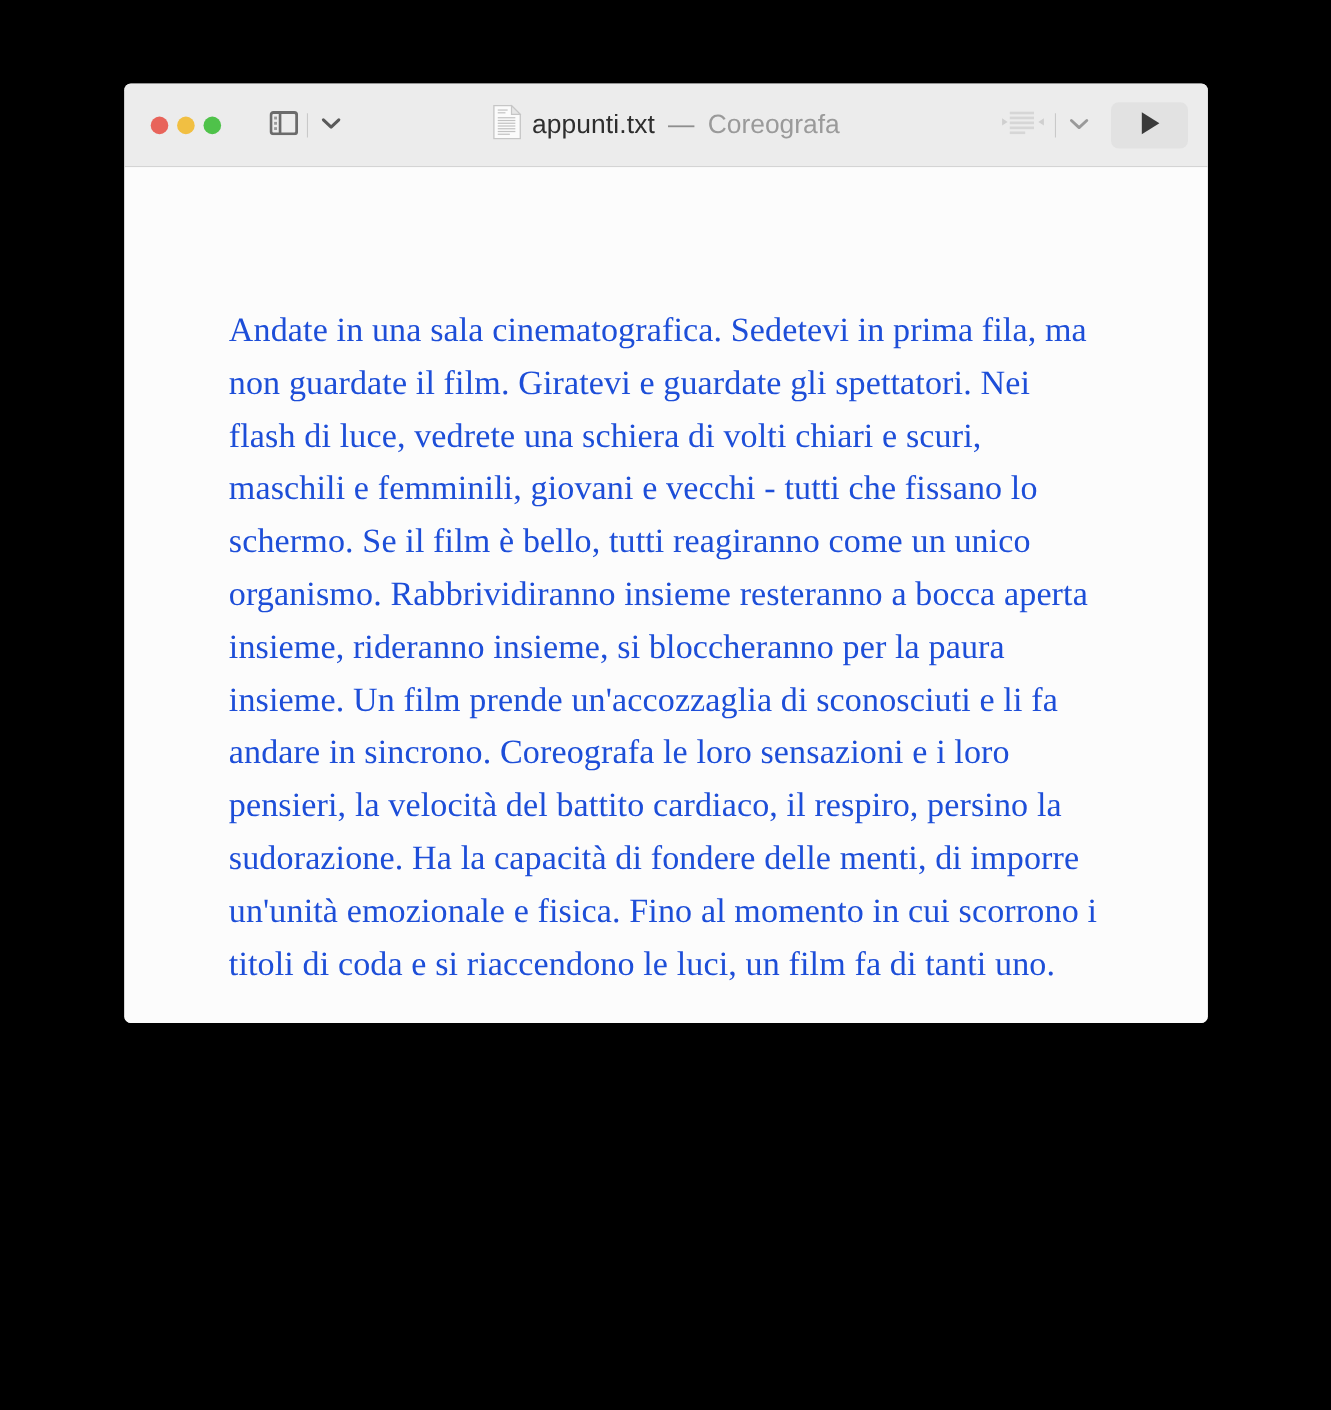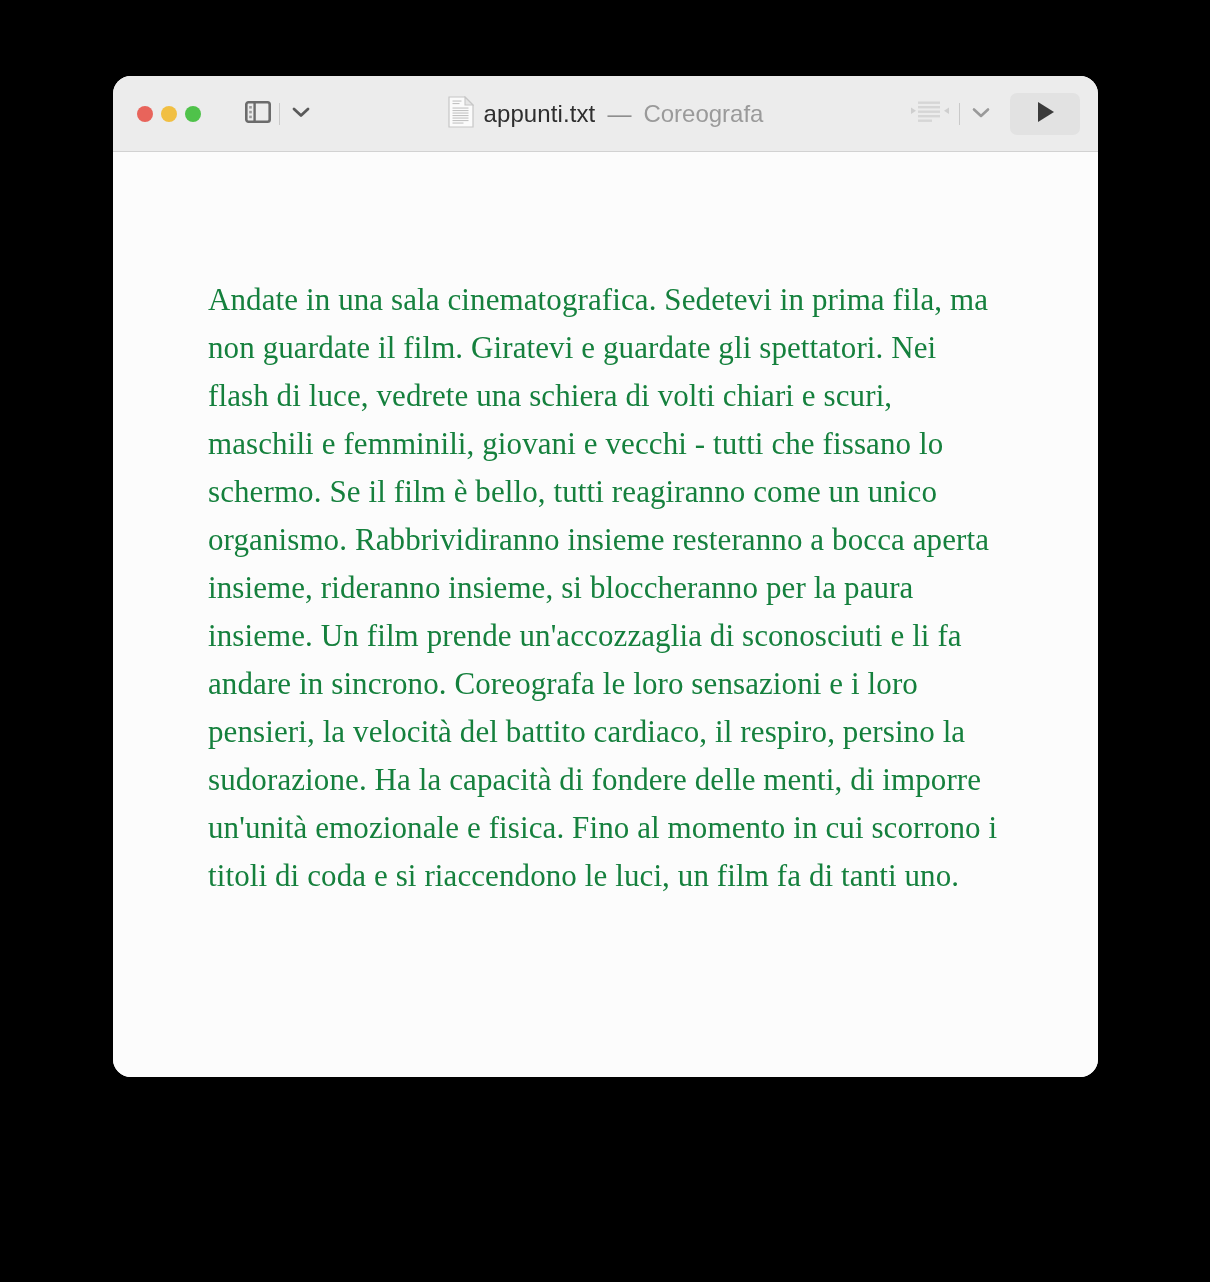--- a/index.html
+++ b/index.html
@@ -14,22 +14,22 @@
     overflow: hidden;
     font-family: "Liberation Sans", sans-serif;
   }
 
   
   #window {
     position: absolute;
     left: 113px;
     top: 76px;
     width: 985px;
-    height: 1001px;
-    border-radius: 18px;
+    height: 854px;
+    border-radius: 6px;
     background: #fcfcfc;
     overflow: hidden;
     box-shadow: 0 0 0 0.5px rgba(0,0,0,0.18);
   }
 
   
   #titlebar {
     position: relative;
     height: 76px;
     background: #ececec;
@@ -143,21 +143,21 @@
     overflow: hidden;
   }
   #doc-text {
     position: absolute;
     left: 95px;
     top: 124px;
     width: 795px;
     font-family: "Liberation Serif", "DejaVu Serif", serif;
     font-size: 31px;
     line-height: 48px;
-    color: #15803d;
+    color: #1d4ed8;
     text-align: left;
     white-space: pre-wrap;
     word-wrap: break-word;
     letter-spacing: 0.1px;
   }
 </style>
 </head>
 <body>
 
 <div id="window">

